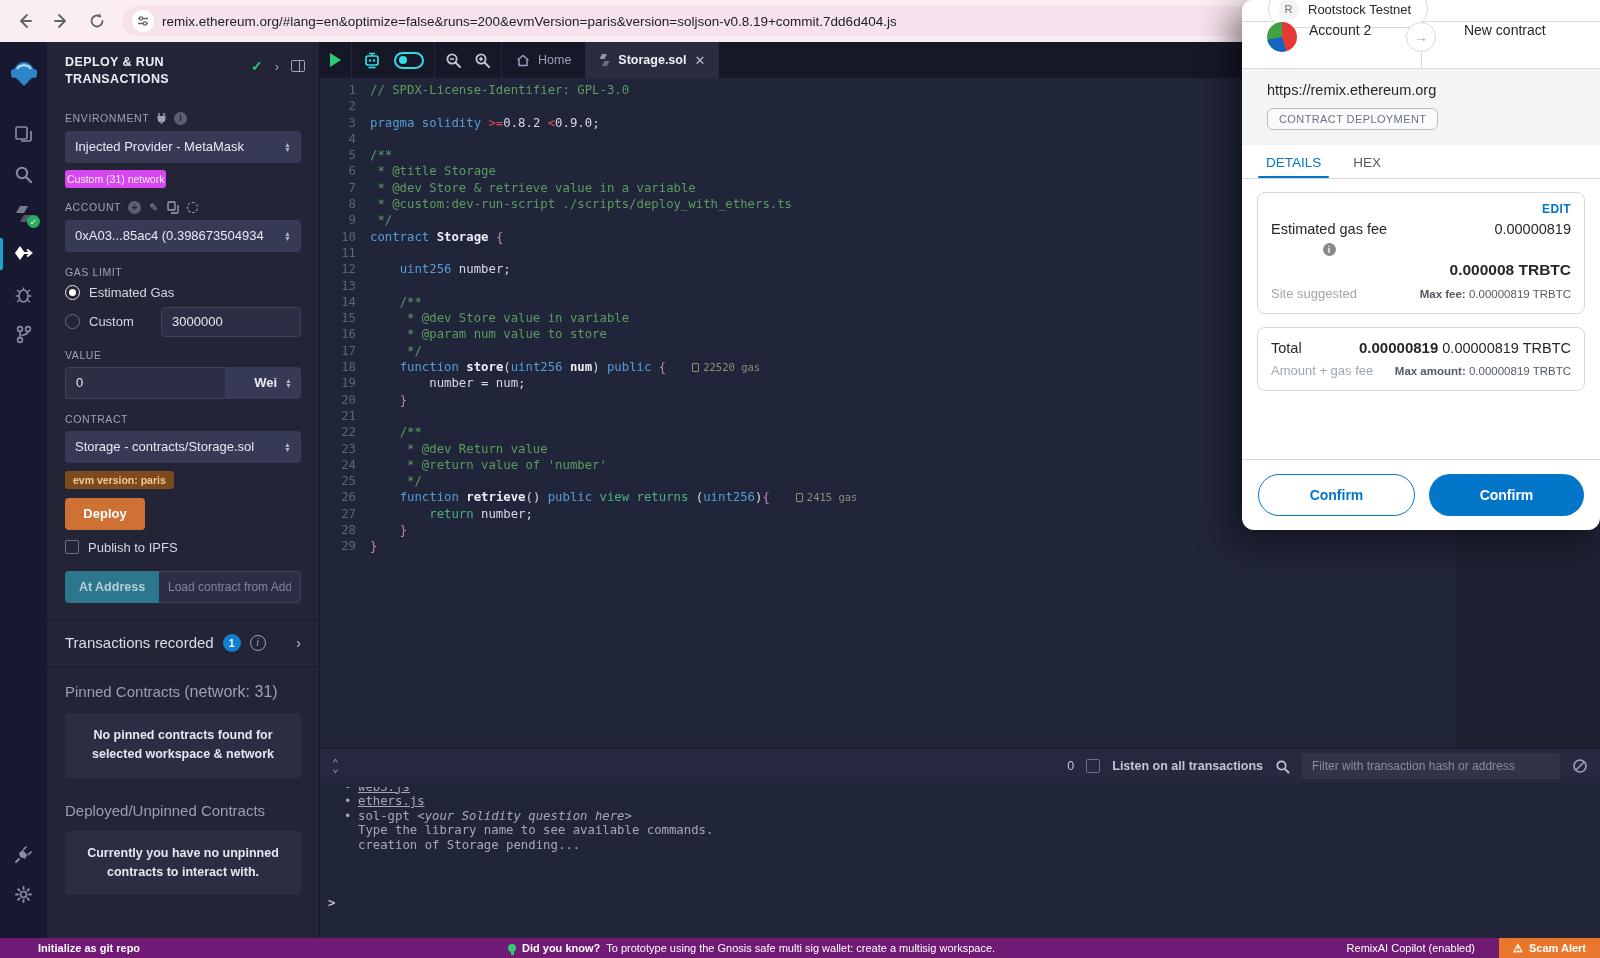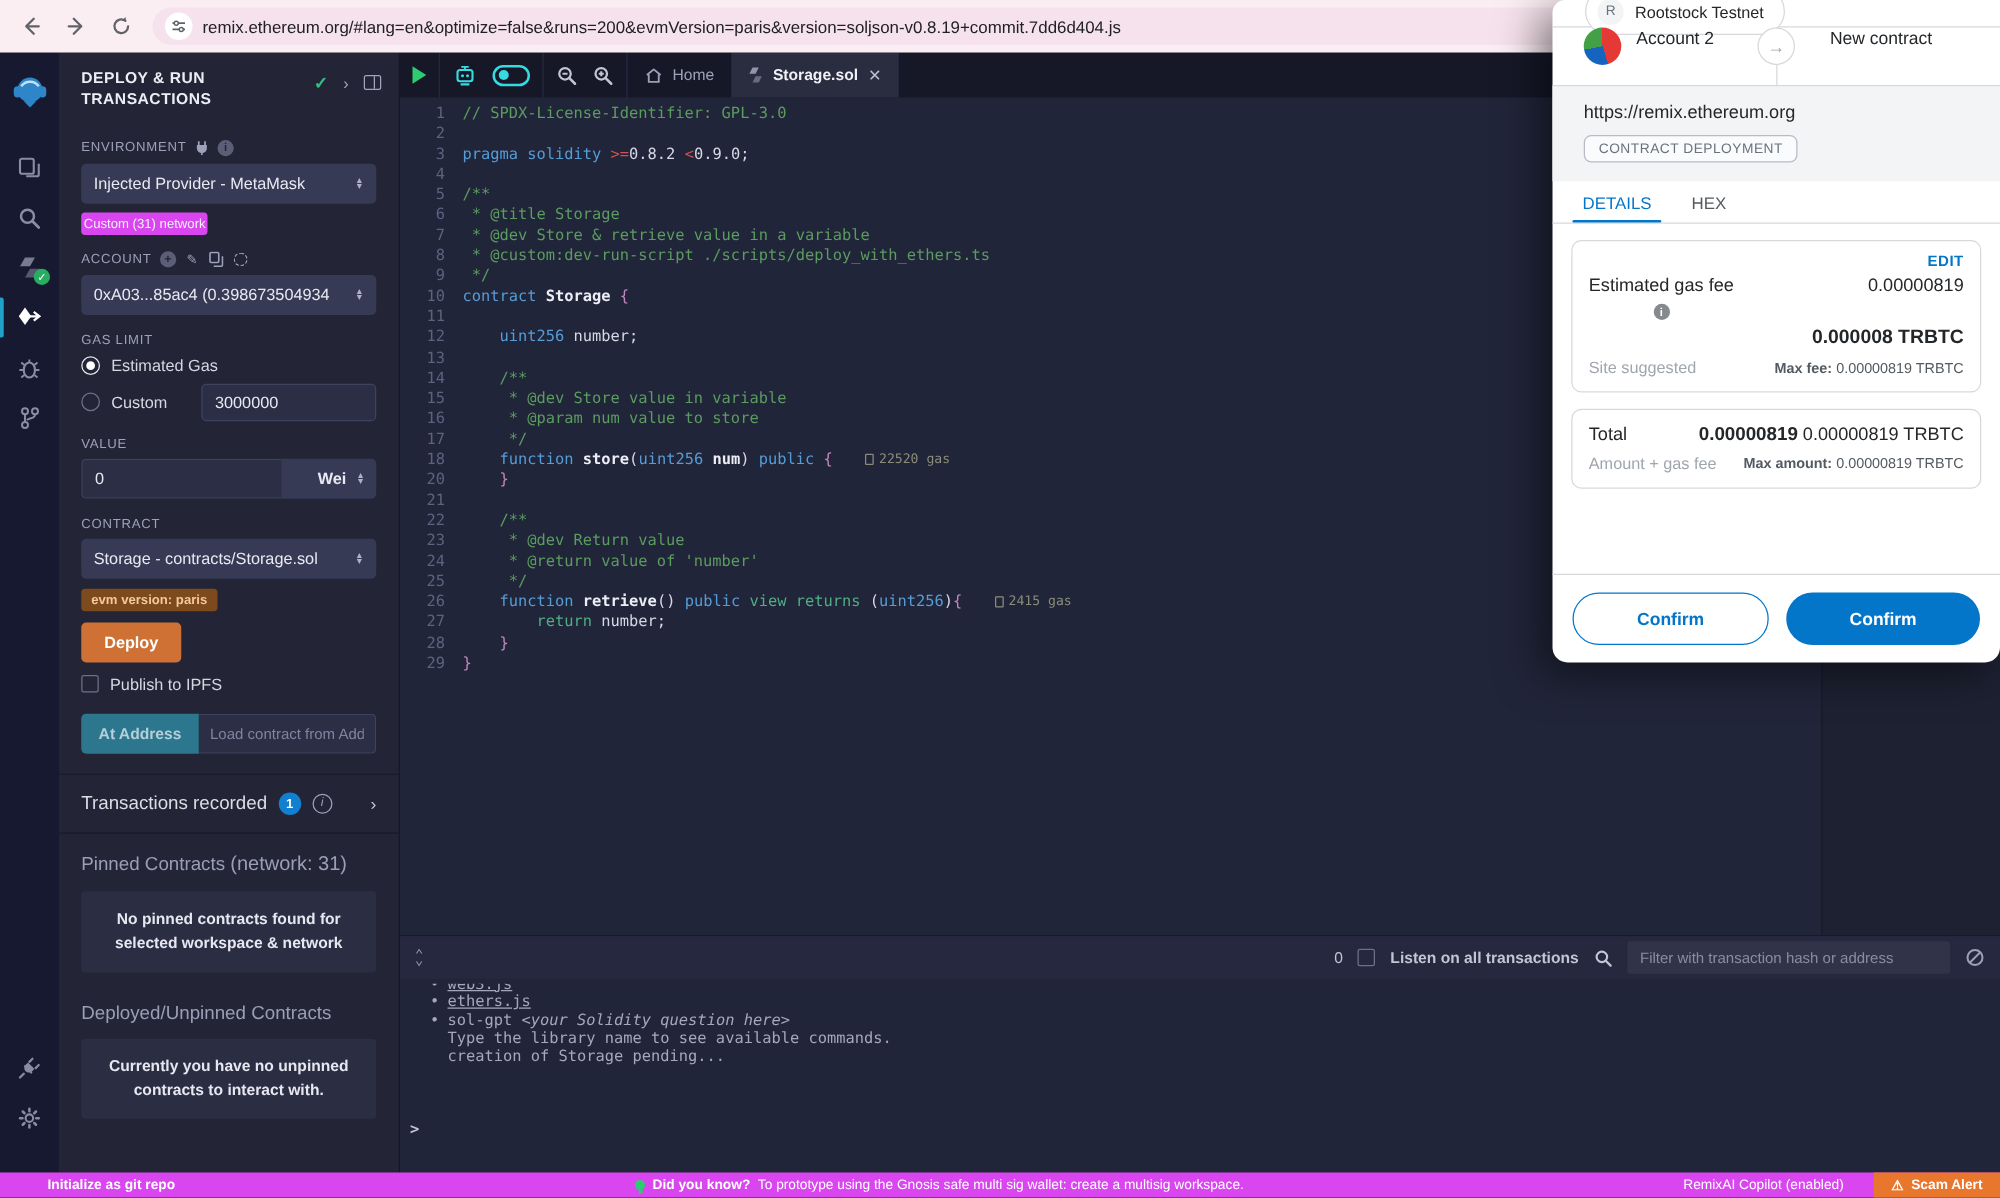--- a/index.html
+++ b/index.html
@@ -122,21 +122,21 @@
     display:flex;flex-direction:column;position:relative;}
   .term-line{white-space:pre;display:flex;align-items:baseline;}
   .term-line .bullet{width:14px;display:inline-block;}
   .t-link{text-decoration:underline;}
   .t-italic{font-style:italic;}
   .t-partial{height:7px;overflow:hidden;display:flex;align-items:flex-end;}
   .t-partial .inner{transform:translateY(0);line-height:14.5px;margin-top:-8px;text-decoration:underline;}
   .term-prompt{position:absolute;left:8px;bottom:28px;color:#c3c4d4;font-weight:bold;}
 
   
-  .statusbar{position:absolute;left:0;bottom:0;width:1600px;height:20px;background:#d946ef;display:flex;
+  .statusbar{position:absolute;left:0;bottom:0;width:1600px;height:20px;background:#701a75;display:flex;
     align-items:center;color:#fff;font-size:11px;z-index:6;}
   .sb-left{padding-left:38px;font-weight:bold;}
   .sb-tip{position:absolute;left:508px;display:flex;align-items:center;gap:6px;}
   .bulb{width:8px;height:8px;border-radius:50%;background:#2ecc71;position:relative;}
   .bulb::after{content:"";position:absolute;left:2.5px;top:8px;width:3px;height:3px;background:#2ecc71;}
   .sb-copilot{position:absolute;right:125px;}
   .sb-scam{position:absolute;right:0;top:0;bottom:0;background:#e8762d;display:flex;align-items:center;
     gap:6px;padding:0 14px;font-weight:bold;}
 
   
@@ -469,20 +469,21 @@
           <div class="code-line"><span class="ln">9</span><span class="tok-cm"> */</span></div>
           <div class="code-line"><span class="ln">10</span><span class="tok-kw">contract </span><span class="tok-id">Storage </span><span class="tok-br">{</span></div>
           <div class="code-line"><span class="ln">11</span></div>
           <div class="code-line"><span class="ln">12</span><span class="tok-pl">    </span><span class="tok-kw">uint256 </span><span class="tok-pl">number;</span></div>
           <div class="code-line"><span class="ln">13</span></div>
           <div class="code-line"><span class="ln">14</span><span class="tok-pl">    </span><span class="tok-cm">/**</span></div>
           <div class="code-line"><span class="ln">15</span><span class="tok-cm">     * @dev Store value in variable</span></div>
           <div class="code-line"><span class="ln">16</span><span class="tok-cm">     * @param num value to store</span></div>
           <div class="code-line"><span class="ln">17</span><span class="tok-cm">     */</span></div>
           <div class="code-line"><span class="ln">18</span><span class="tok-pl">    </span><span class="tok-kw">function </span><span class="tok-id">store</span><span class="tok-pl">(</span><span class="tok-kw">uint256 </span><span class="tok-id">num</span><span class="tok-pl">) </span><span class="tok-kw">public </span><span class="tok-br">{</span><span class="gas-widget"><span class="gas-ic"></span><span>22520 gas</span></span></div>
+          <div class="code-line"><span class="ln">19</span><span class="tok-pl">        number = num;</span></div>
           <div class="code-line"><span class="ln">20</span><span class="tok-pl">    </span><span class="tok-br">}</span></div>
           <div class="code-line"><span class="ln">21</span></div>
           <div class="code-line"><span class="ln">22</span><span class="tok-pl">    </span><span class="tok-cm">/**</span></div>
           <div class="code-line"><span class="ln">23</span><span class="tok-cm">     * @dev Return value</span></div>
           <div class="code-line"><span class="ln">24</span><span class="tok-cm">     * @return value of 'number'</span></div>
           <div class="code-line"><span class="ln">25</span><span class="tok-cm">     */</span></div>
           <div class="code-line"><span class="ln">26</span><span class="tok-pl">    </span><span class="tok-kw">function </span><span class="tok-id">retrieve</span><span class="tok-pl">() </span><span class="tok-kw">public </span><span class="tok-gr">view returns </span><span class="tok-pl">(</span><span class="tok-kw">uint256</span><span class="tok-pl">)</span><span class="tok-br">{</span><span class="gas-widget"><span class="gas-ic"></span><span>2415 gas</span></span></div>
           <div class="code-line"><span class="ln">27</span><span class="tok-pl">        </span><span class="tok-gr">return </span><span class="tok-pl">number;</span></div>
           <div class="code-line"><span class="ln">28</span><span class="tok-pl">    </span><span class="tok-br">}</span></div>
           <div class="code-line"><span class="ln">29</span><span class="tok-br">}</span></div>
@@ -574,21 +575,21 @@
       <div class="mm-row" style="margin-top:7px;">
         <span class="sub-gray">Site suggested</span>
         <span class="right max-line"><b>Max fee:</b> <span>0.00000819 TRBTC</span></span>
       </div>
     </div>
     <div class="mm-card">
       <div class="mm-row" style="margin-top:2px;">
         <span class="total-label">Total</span>
         <span class="right total-val"><b>0.00000819</b> <span>0.00000819 TRBTC</span></span>
       </div>
-      <div class="mm-row" style="margin-top:7px;align-items:center;">
+      <div class="mm-row" style="margin-top:7px;">
         <span class="sub-gray">Amount + gas fee</span>
         <span class="right max-line"><b>Max amount:</b> <span>0.00000819 TRBTC</span></span>
       </div>
     </div>
   </div>
   <div class="mm-footer">
     <button class="mm-btn mm-reject">Confirm</button>
     <button class="mm-btn mm-confirm">Confirm</button>
   </div>
 </div>

